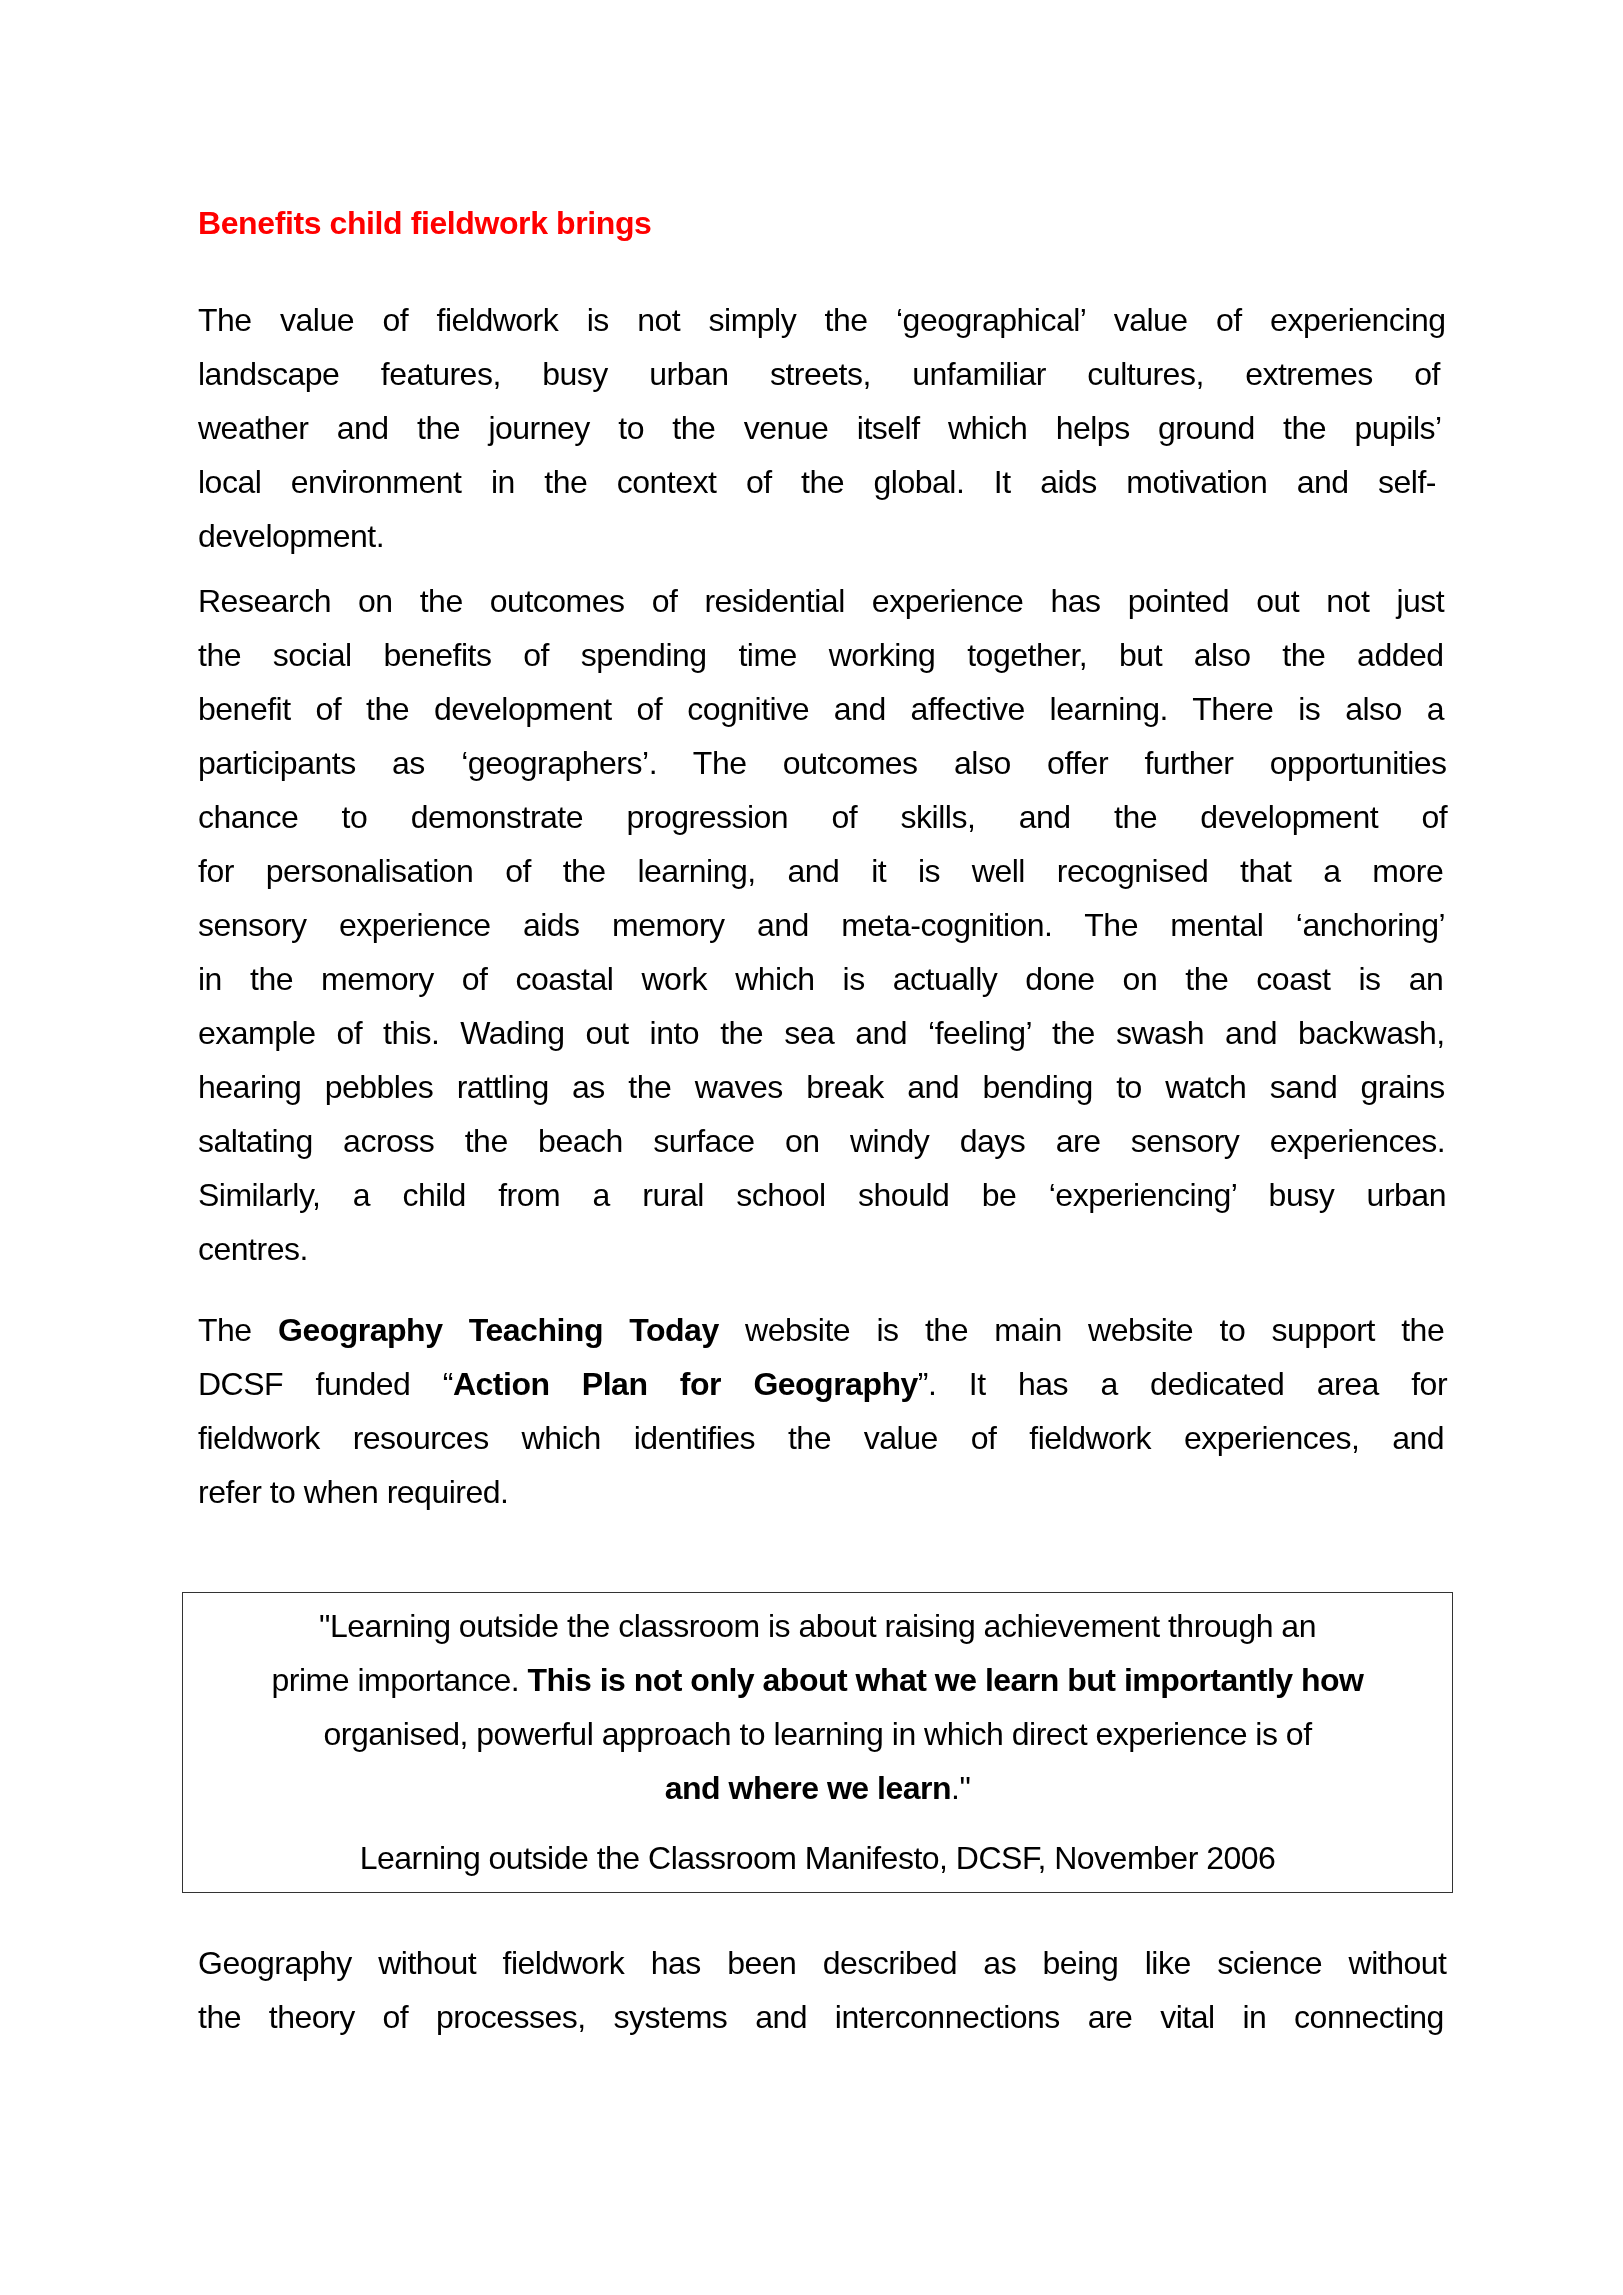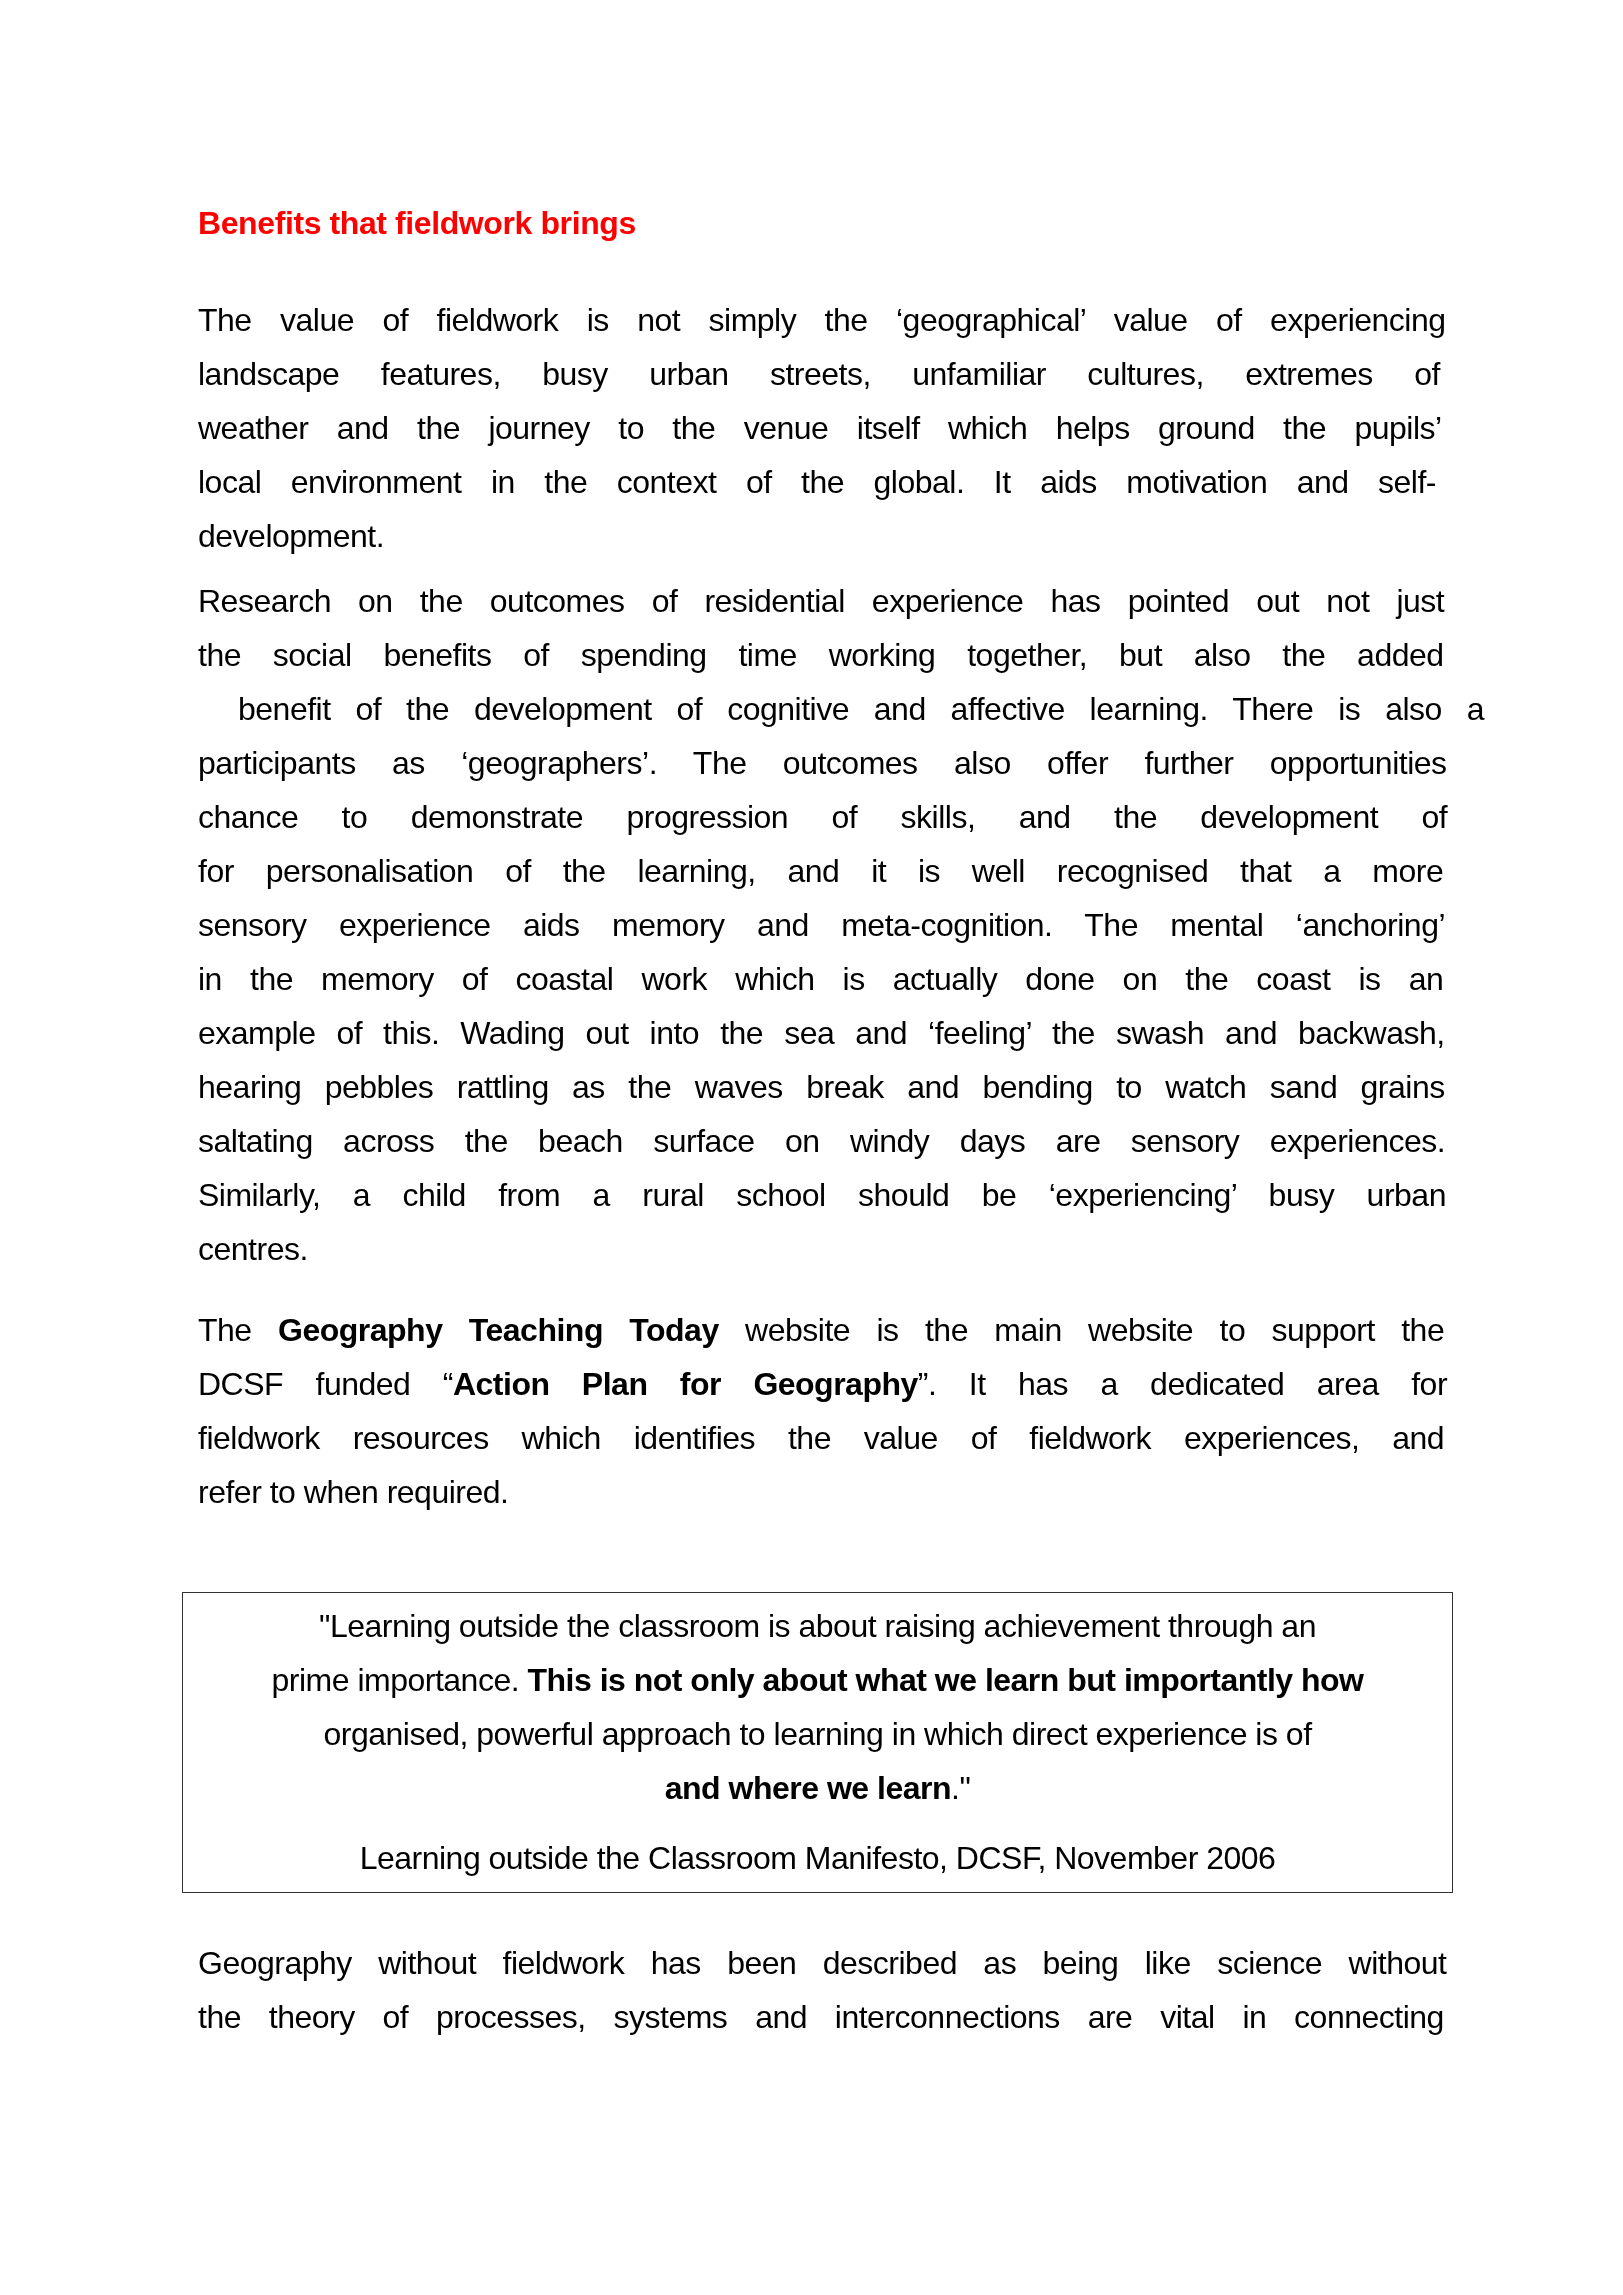--- a/index.html
+++ b/index.html
@@ -90,34 +90,34 @@
       line-height: 54px;
       letter-spacing: -0.5px;
     }
     .p4 { top: 1936px; }
   </style>
 </head>
 <body>
 
 <div class="page">
 
-  <div class="heading">Benefits that fieldwork brings</div>
+  <div class="heading">Benefits child fieldwork brings</div>
 
   <div class="para p1">
     <span class="line" style="display: block; word-spacing: 20px;">The value of fieldwork is not simply the ‘geographical’ value of experiencing</span>
     <span class="line" style="display: block; word-spacing: 33px;">landscape features, busy urban streets, unfamiliar cultures, extremes of</span>
     <span class="line" style="display: block; word-spacing: 20px;">weather and the journey to the venue itself which helps ground the pupils’</span>
     <span class="line" style="display: block; word-spacing: 20px;">local environment in the context of the global.  It aids motivation and self-</span>
     <span class="line last">development.</span>
   </div>
 
   <div class="para p2">
     <span class="line" style="display: block; word-spacing: 18.7px;">Research on the outcomes of residential experience has pointed out not just</span>
     <span class="line" style="display: block; word-spacing: 23.4px;">the social benefits of spending time working together, but also the added</span>
-    <span class="line" style="display: block; word-spacing: 16.5px; margin-left: 40px;">benefit of the development of cognitive and affective learning. There is also a</span>
+    <span class="line" style="display: block; word-spacing: 16.5px;">benefit of the development of cognitive and affective learning. There is also a</span>
     <span class="line" style="display: block; word-spacing: 28px;">participants as ‘geographers’. The outcomes also offer further opportunities</span>
     <span class="line" style="display: block; word-spacing: 35px;">chance to demonstrate progression of skills, and the development of</span>
     <span class="line" style="display: block; word-spacing: 23.4px;">for personalisation of the learning, and it is well recognised that a more</span>
     <span class="line" style="display: block; word-spacing: 24px;">sensory experience aids memory and meta-cognition. The mental ‘anchoring’</span>
     <span class="line" style="display: block; word-spacing: 19.7px;">in the memory of coastal work which is actually done on the coast is an</span>
     <span class="line" style="display: block; word-spacing: 12.6px;">example of this. Wading out into the sea and ‘feeling’ the swash and backwash,</span>
     <span class="line" style="display: block; word-spacing: 15px;">hearing pebbles rattling as the waves break and bending to watch sand grains</span>
     <span class="line" style="display: block; word-spacing: 22px;">saltating across the beach surface on windy days are sensory experiences.</span>
     <span class="line" style="display: block; word-spacing: 24px;">Similarly, a child from a rural school should be ‘experiencing’ busy urban</span>
     <span class="line last">centres.</span>

